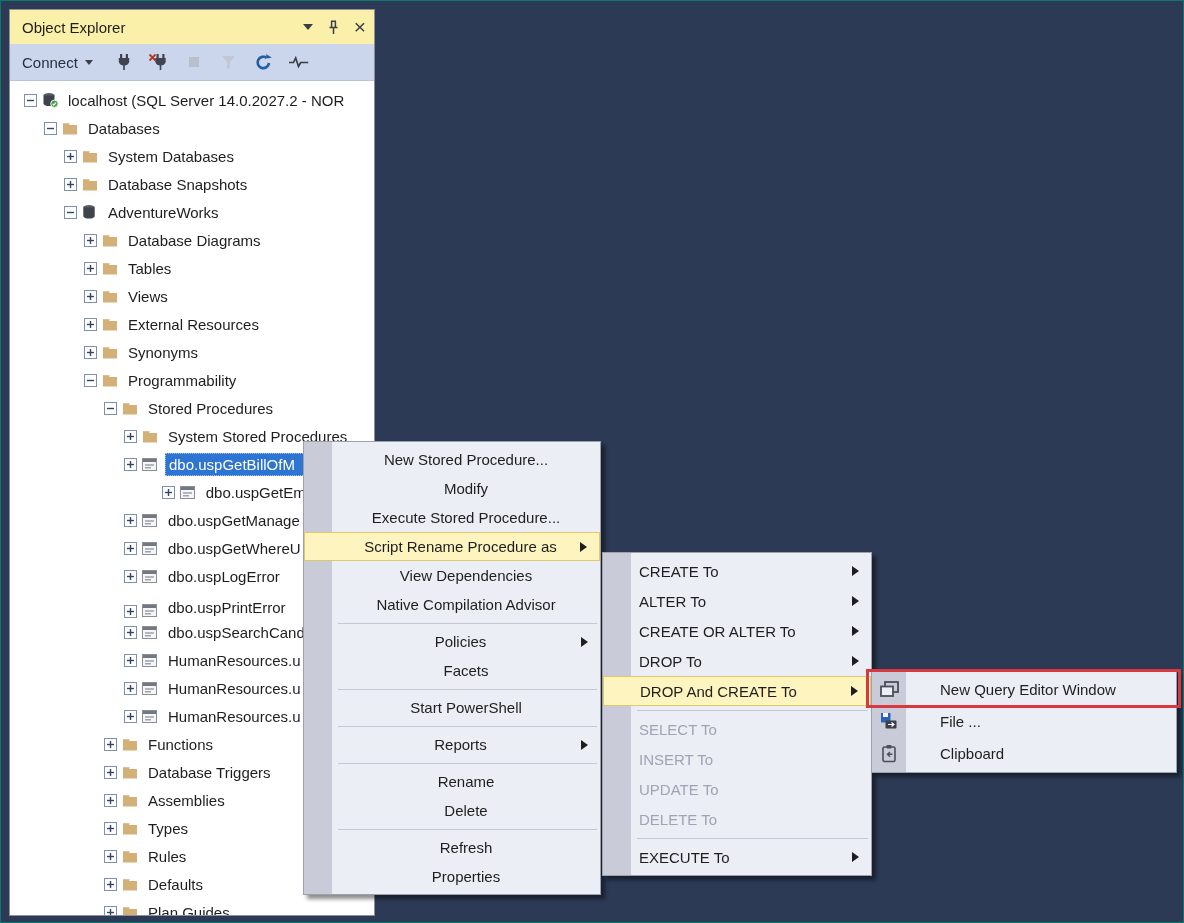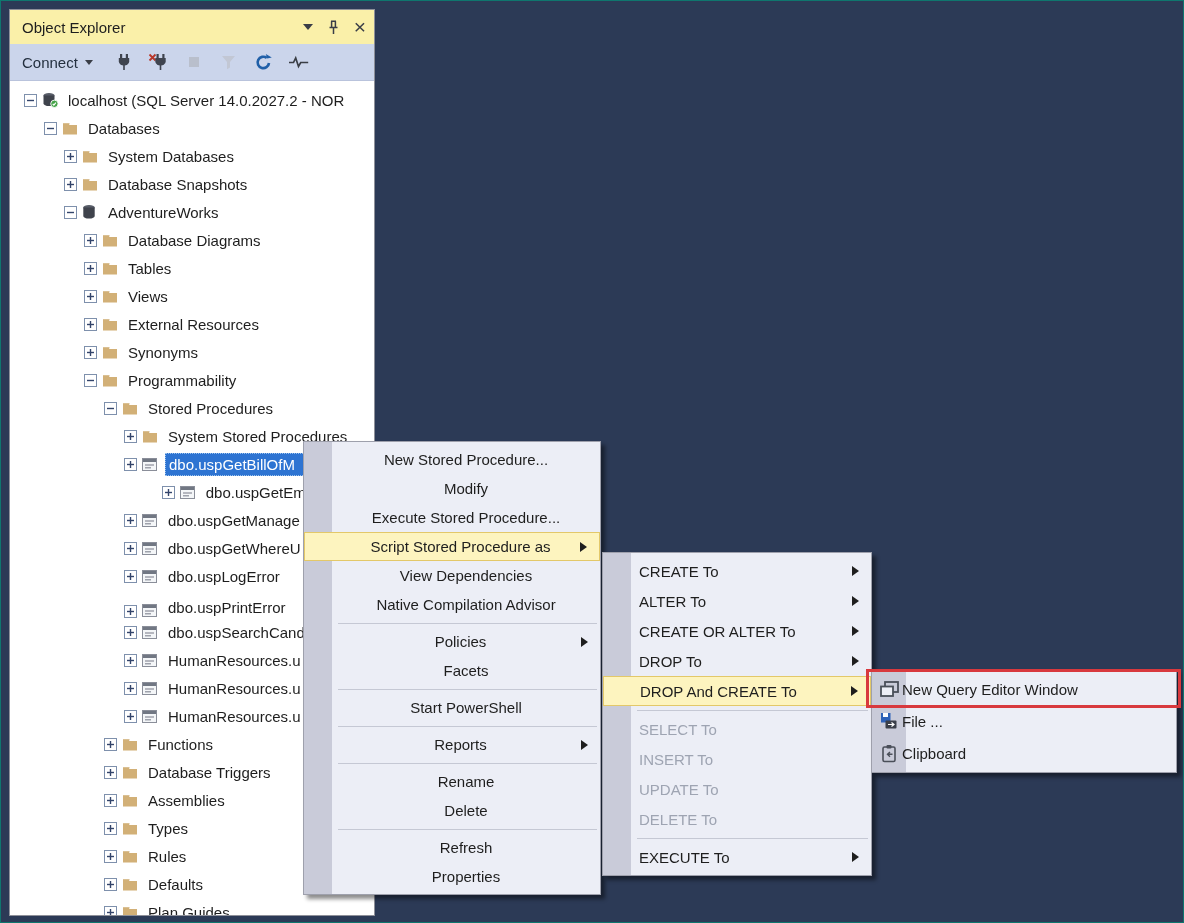--- a/index.html
+++ b/index.html
@@ -64,21 +64,21 @@
   .menu::before {
     content:""; position:absolute; left:0; top:0; bottom:0;
     width:28px; background:var(--menu-gutter,#C9CBD9);
   }
   .menu3::before { width:34px; }
   .mitem {
     position:relative; height:29px; display:flex; align-items:center;
     padding-left:36px; padding-right:8px; z-index:1;
   }
   .menu2 .mitem { height:30px; }
-  .menu3 .mitem { height:32px; padding-left:30px; }
+  .menu3 .mitem { height:32px; padding-left:68px; }
   .mitem.hl {
     background:var(--highlight-yellow,#FDF4BF);
     border:1px solid var(--highlight-border,#E3C869);
   }
   .mitem.dis { color:var(--disabled-text,#9EA4B2); }
   .msep {
     position:relative; height:8px; z-index:1;
     display:flex; align-items:center; padding-left:34px; padding-right:3px;
   }
   .msep i { display:block; width:100%; border-top:1px solid #C5C8D4; }
@@ -696,21 +696,21 @@
       <div class="mitem">
         <span class="mlabel">New Stored Procedure...</span>
       </div>
       <div class="mitem">
         <span class="mlabel">Modify</span>
       </div>
       <div class="mitem">
         <span class="mlabel">Execute Stored Procedure...</span>
       </div>
       <div class="mitem hl">
-        <span class="mlabel">Script Stored Procedure as</span>
+        <span class="mlabel">Script Rename Procedure as</span>
         <span class="sub-arrow"></span>
       </div>
       <div class="mitem">
         <span class="mlabel">View Dependencies</span>
       </div>
       <div class="mitem">
         <span class="mlabel">Native Compilation Advisor</span>
       </div>
       <div class="msep">
         <i></i>

